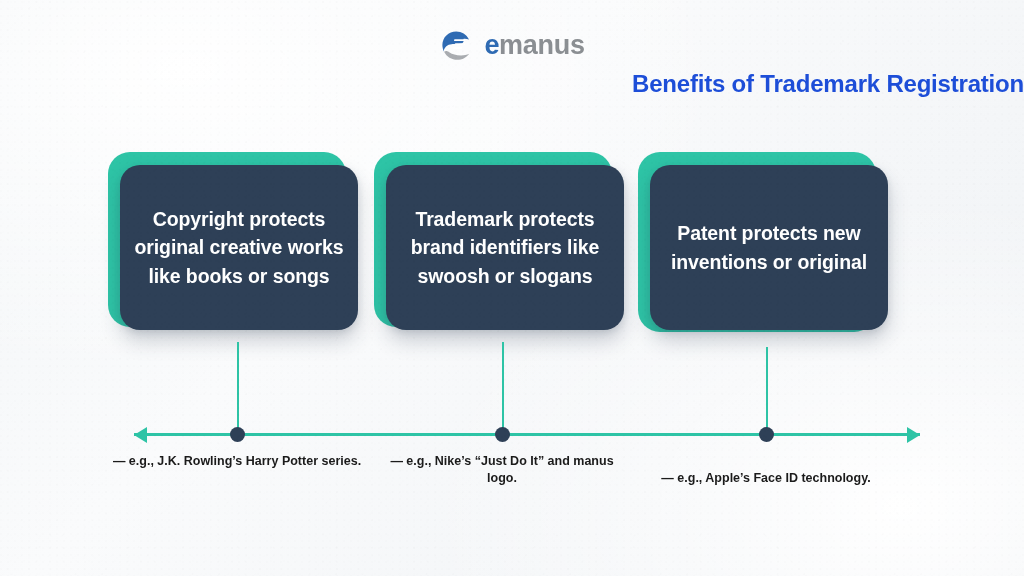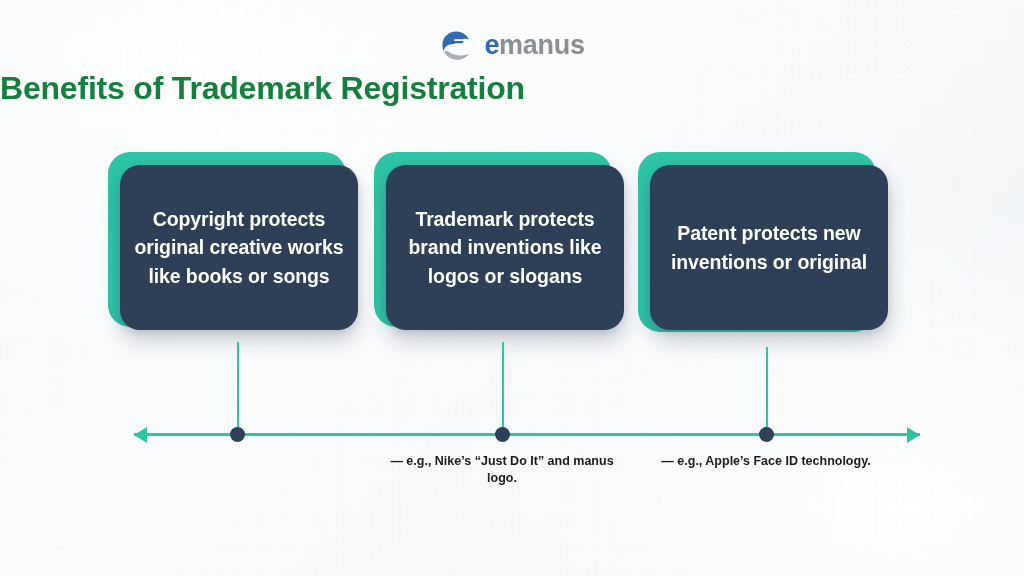--- a/index.html
+++ b/index.html
@@ -44,22 +44,22 @@
   .logo-text{
     font-size:27px; font-weight:700; letter-spacing:-.3px;
     line-height:1;
   }
   .logo-text .l-e{ color:#2f6bb3; }
   .logo-text .l-rest{ color:#8b8f93; }
 
   
   .title{
     position:absolute; top:70px; left:0; right:0;
-    text-align:left;
-    font-size:32px; font-weight:700; color:#15803d;
+    text-align:right;
+    font-size:24px; font-weight:700; color:#1d4ed8;
     letter-spacing:-.2px;
   }
 
   
   .card{ position:absolute; width:238px; height:165px; }
 
   .card .accent{
     position:absolute;
     left:0; top:0;
     width:238px; height:175px;
@@ -136,21 +136,21 @@
     top:453px;
     width:250px;
     text-align:center;
     font-size:12.5px;
     font-weight:700;
     color:#1b1b1b;
     line-height:1.38;
   }
   #cap-1{ left:112px; }
   #cap-2{ left:377px; }
-  #cap-3{ left:641px; }
+  #cap-3{ left:641px;margin-top:17px; }
 </style>
 </head>
 <body>
 
 <div class="stage">
 
   <div class="logo-wrap">
     <svg class="logo-mark" viewBox="0 0 48 48">
       <path d="M40 16.5C36.6 10 30.2 6 23 6 12.6 6 4.5 13.8 4.5 24c0 3.3.8 6.3 2.3 8.9
                C6 30.6 8 26 13 23.8c4.7-2 8.6-1 13.2-1.2 3.5-.2 5.6-1.1 6.4-3.1.5-1.3.4-2.4-.2-3.6
@@ -169,21 +169,21 @@
   <div class="card" id="card-1">
     <div class="accent"></div>
     <div class="panel">
       <p>Copyright protects original creative works like books or songs</p>
     </div>
   </div>
 
   <div class="card" id="card-2">
     <div class="accent"></div>
     <div class="panel">
-      <p>Trademark protects brand inventions like logos or slogans</p>
+      <p>Trademark protects brand identifiers like swoosh or slogans</p>
     </div>
   </div>
 
   <div class="card" id="card-3">
     <div class="accent"></div>
     <div class="panel">
       <p>Patent protects new inventions or original</p>
     </div>
   </div>
 
@@ -192,16 +192,17 @@
   <div class="connector" id="conn-3"></div>
 
   <div class="axis"></div>
   <div class="arrow-head" id="arrow-left"></div>
   <div class="arrow-head" id="arrow-right"></div>
 
   <div class="node" id="node-1"></div>
   <div class="node" id="node-2"></div>
   <div class="node" id="node-3"></div>
 
+  <div class="caption" id="cap-1">— e.g., J.K. Rowling’s Harry Potter series.</div>
   <div class="caption" id="cap-2">— e.g., Nike’s “Just Do It” and manus logo.</div>
   <div class="caption" id="cap-3">— e.g., Apple’s Face ID technology.</div>
 
 </div>
 
 </body></html>

